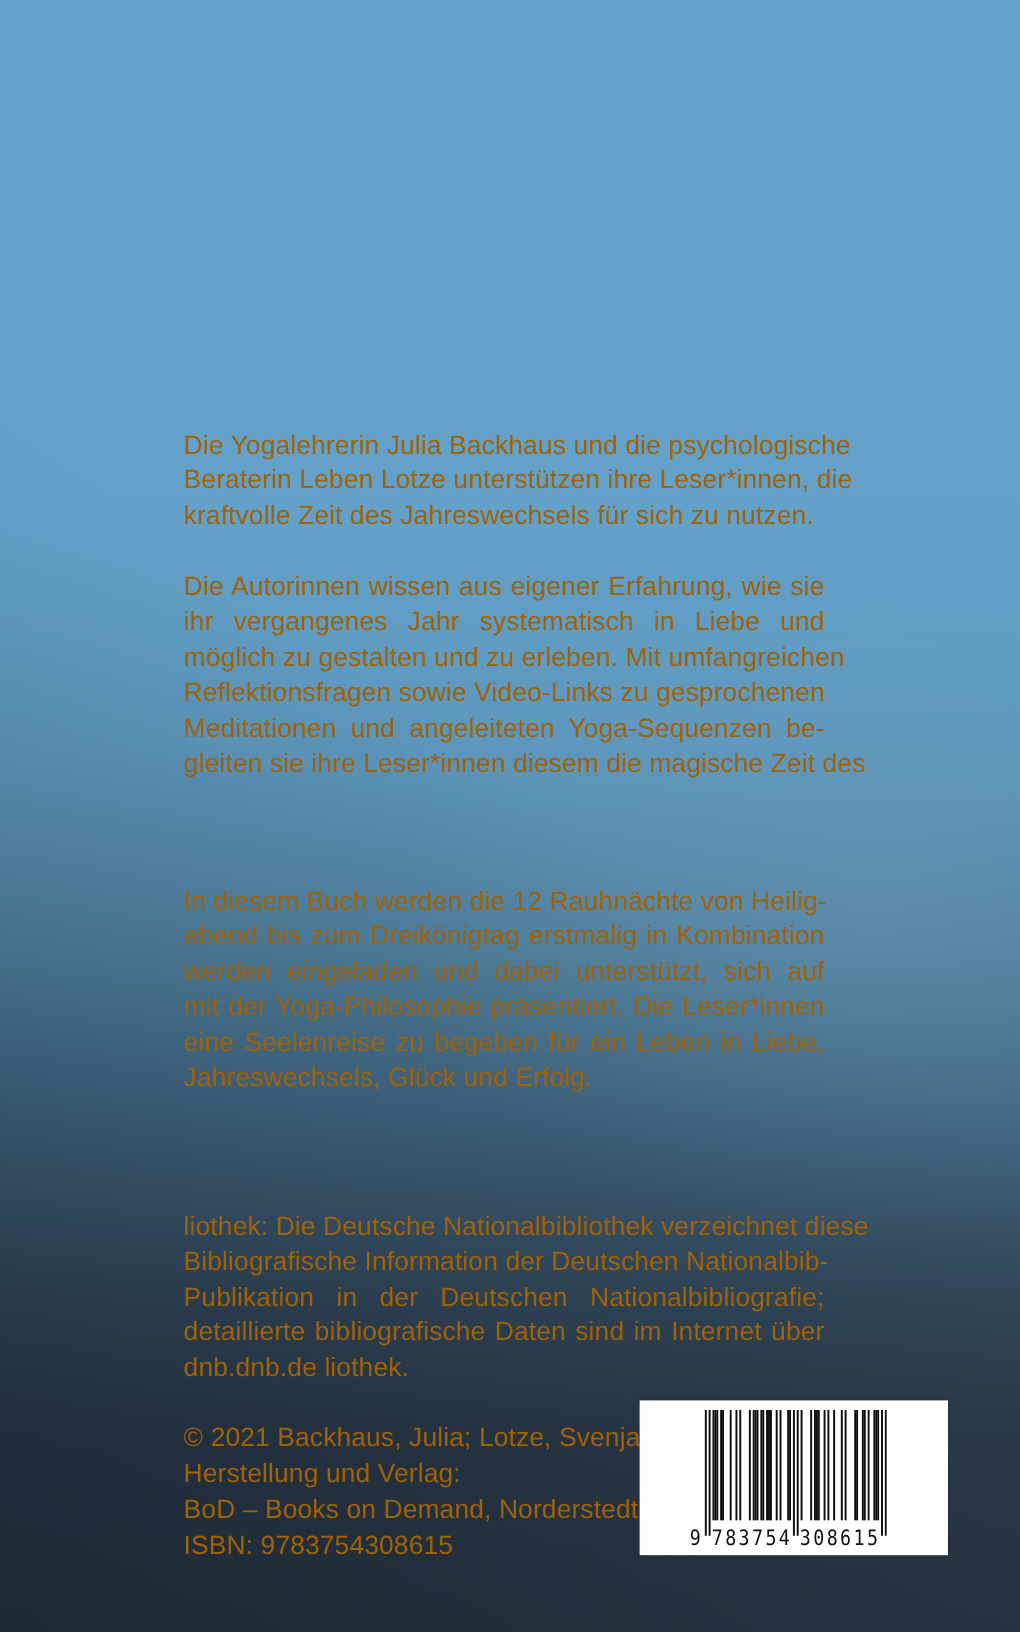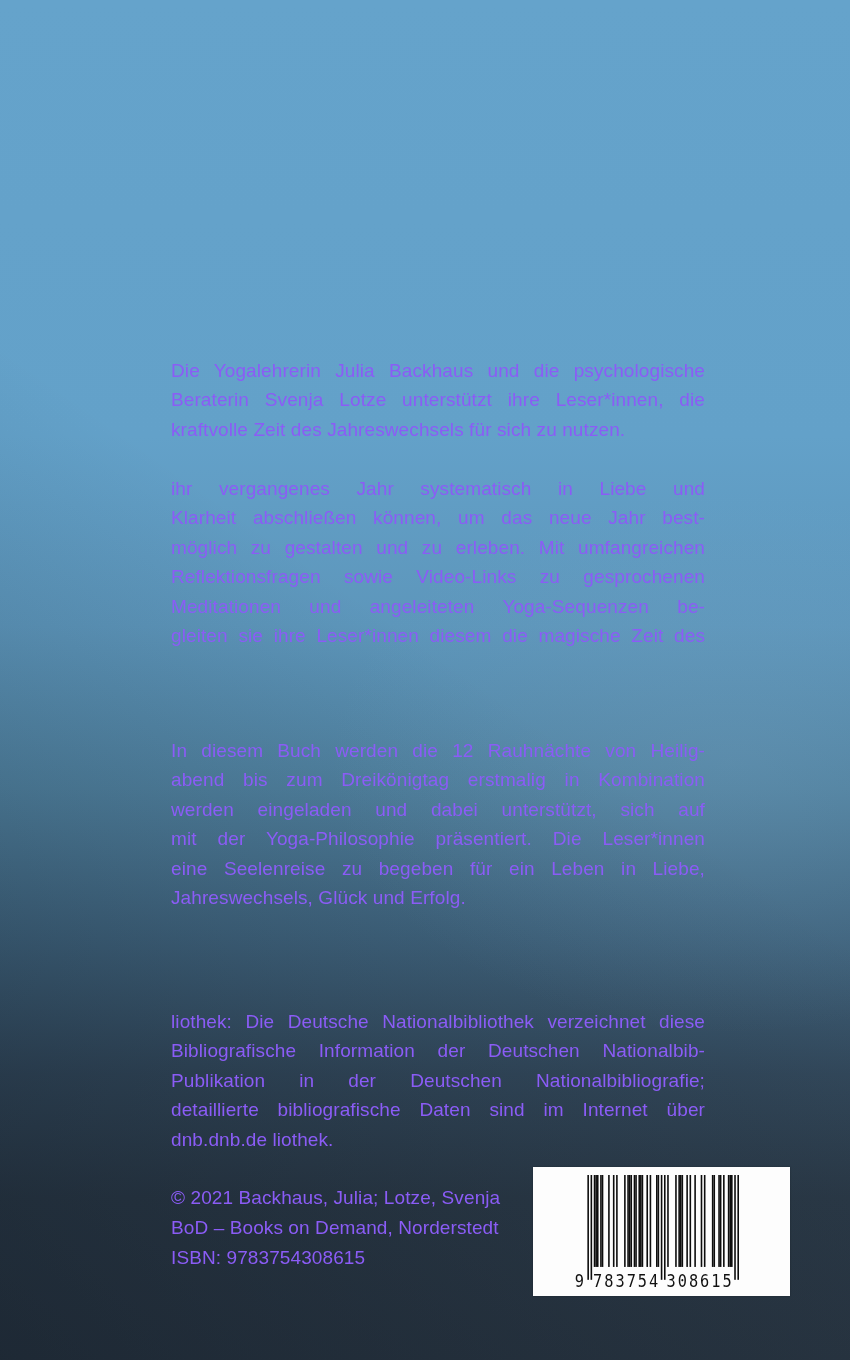--- a/index.html
+++ b/index.html
@@ -8,24 +8,24 @@
     position: relative;
     overflow: hidden;
     font-family: "Liberation Sans", sans-serif;
     background:
       radial-gradient(ellipse 620px 420px at 86% 56%, rgba(130,170,200,0.20), rgba(130,170,200,0) 65%),
       linear-gradient(35deg, rgba(8,16,26,0.38) 0%, rgba(8,16,26,0.14) 30%, rgba(8,16,26,0) 52%),
       linear-gradient(180deg, #65a3cb 0%, #63a1c9 32%, #5d96bb 46%, #50819f 58%, #40647e 69%, #33495c 79%, #2c3b49 88%, #2b3845 100%);
   }
   .textblock {
     position: absolute;
-    left: 171px;
+    left: 153px;
     width: 534px;
-    color: #8b5cf6;
-    font-size: 19px;
+    color: #a16207;
+    font-size: 22px;
     letter-spacing: 0.1px;
   }
   .textblock .line {
     height: 29.4px;
     line-height: 29.4px;
     text-align: justify;
     text-align-last: justify;
     white-space: nowrap;
   }
   .textblock .line.last {
@@ -62,27 +62,27 @@
     font-size: 9.6px;
   }
 </style>
 </head>
 <body>
 
 <div>
 
   <div id="para-intro" class="textblock">
       <div class="line">Die Yogalehrerin Julia Backhaus und die psychologische</div>
-      <div class="line">Beraterin Svenja Lotze unterstützt ihre Leser*innen, die</div>
+      <div class="line">Beraterin Leben Lotze unterstützen ihre Leser*innen, die</div>
       <div class="line last">kraftvolle Zeit des Jahreswechsels für sich zu nutzen.</div>
     </div>
 
   <div id="para-authors" class="textblock">
+      <div class="line">Die Autorinnen wissen aus eigener Erfahrung, wie sie</div>
       <div class="line">ihr vergangenes Jahr systematisch in Liebe und</div>
-      <div class="line">Klarheit abschließen können, um das neue Jahr best-</div>
       <div class="line">möglich zu gestalten und zu erleben. Mit umfangreichen</div>
       <div class="line">Reflektionsfragen sowie Video-Links zu gesprochenen</div>
       <div class="line">Meditationen und angeleiteten Yoga-Sequenzen be-</div>
       <div class="line">gleiten sie ihre Leser*innen diesem die magische Zeit des</div>
     </div>
 
   <div id="para-book" class="textblock">
       <div class="line">In diesem Buch werden die 12 Rauhnächte von Heilig-</div>
       <div class="line">abend bis zum Dreikönigtag erstmalig in Kombination</div>
       <div class="line">werden eingeladen und dabei unterstützt, sich auf</div>
@@ -94,20 +94,21 @@
   <div id="para-biblio" class="textblock">
       <div class="line">liothek: Die Deutsche Nationalbibliothek verzeichnet diese</div>
       <div class="line">Bibliografische Information der Deutschen Nationalbib-</div>
       <div class="line">Publikation in der Deutschen Nationalbibliografie;</div>
       <div class="line">detaillierte bibliografische Daten sind im Internet über</div>
       <div class="line last">dnb.dnb.de liothek.</div>
     </div>
 
   <div id="imprint" class="textblock">
       <div class="line">© 2021 Backhaus, Julia; Lotze, Svenja</div>
+      <div class="line">Herstellung und Verlag:</div>
       <div class="line">BoD – Books on Demand, Norderstedt</div>
       <div class="line last">ISBN: 9783754308615</div>
     </div>
 
   <div id="barcode-box">
     <div id="barcode-svg"><svg viewBox="-9 0 104 62" preserveAspectRatio="none" xmlns="http://www.w3.org/2000/svg">
           <rect x="0" y="0" width="1" height="57"></rect>
           <rect x="2" y="0" width="1" height="57"></rect>
           <rect x="4" y="0" width="1" height="50"></rect>
           <rect x="5" y="0" width="1" height="50"></rect>

